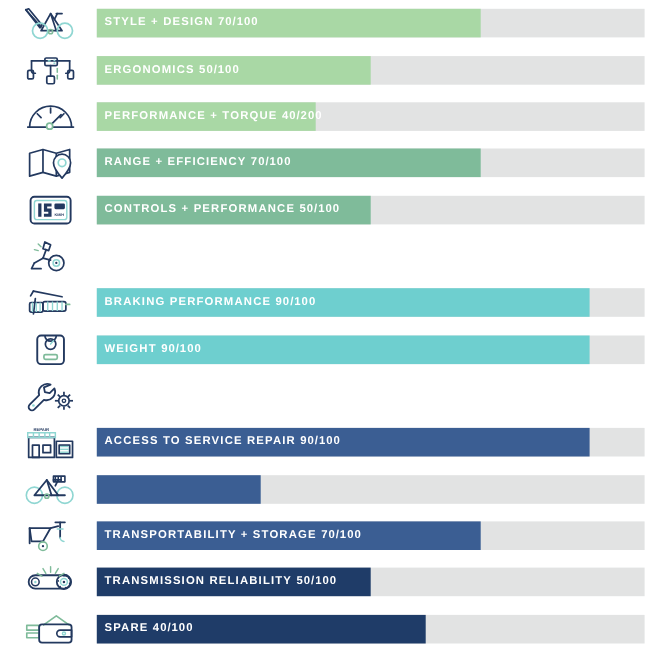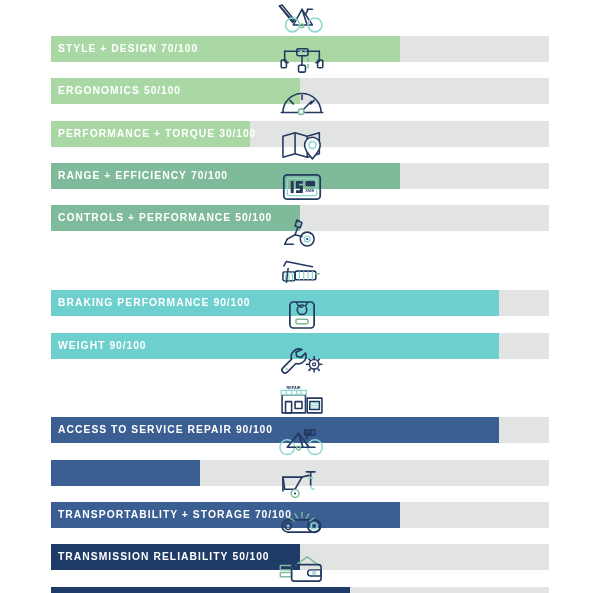--- a/index.html
+++ b/index.html
@@ -21,21 +21,20 @@
     height: 593px;
     position: relative;
     padding: 0;
   }
 
   .row {
     position: relative;
     height: 42.36px;
     display: flex;
     align-items: center;
-    flex-direction: column;
   }
 
   
   .icon-cell {
     width: 88px;
     min-width: 88px;
     height: 42.36px;
     display: flex;
     align-items: center;
     justify-content: center;
@@ -158,21 +157,21 @@
             <path d="M30 11 V16"></path>
             <path d="M44 17 L40 21"></path>
         <path d="M41 18 L31 28"></path>
       </g>
       <circle cx="29" cy="30" r="3.2" fill="#ffffff" stroke="#7fbb9a" stroke-width="1.8"></circle>
     </svg>
       </div>
       <div class="bar-cell">
         <div class="bar-track" style="background: rgb(226, 227, 227);"></div>
         <div class="bar-fill" style="width: 40%; background: rgb(169, 216, 165);"></div>
-        <div class="bar-label"><span>PERFORMANCE + TORQUE</span><span class="score">30/100</span></div>
+        <div class="bar-label"><span>PERFORMANCE + TORQUE</span><span class="score">40/200</span></div>
       </div>
     </div>
     <div class="row">
       <div class="icon-cell">
     <svg viewBox="0 0 60 40">
       <g fill="none" stroke="#23395f" stroke-width="1.8" stroke-linejoin="round">
         <path d="M8 10 L22 6 L36 10 L50 6 V30 L36 34 L22 30 L8 34 Z"></path>
         <path d="M22 6 V30"></path>
             <path d="M36 10 V34"></path>
       </g>

